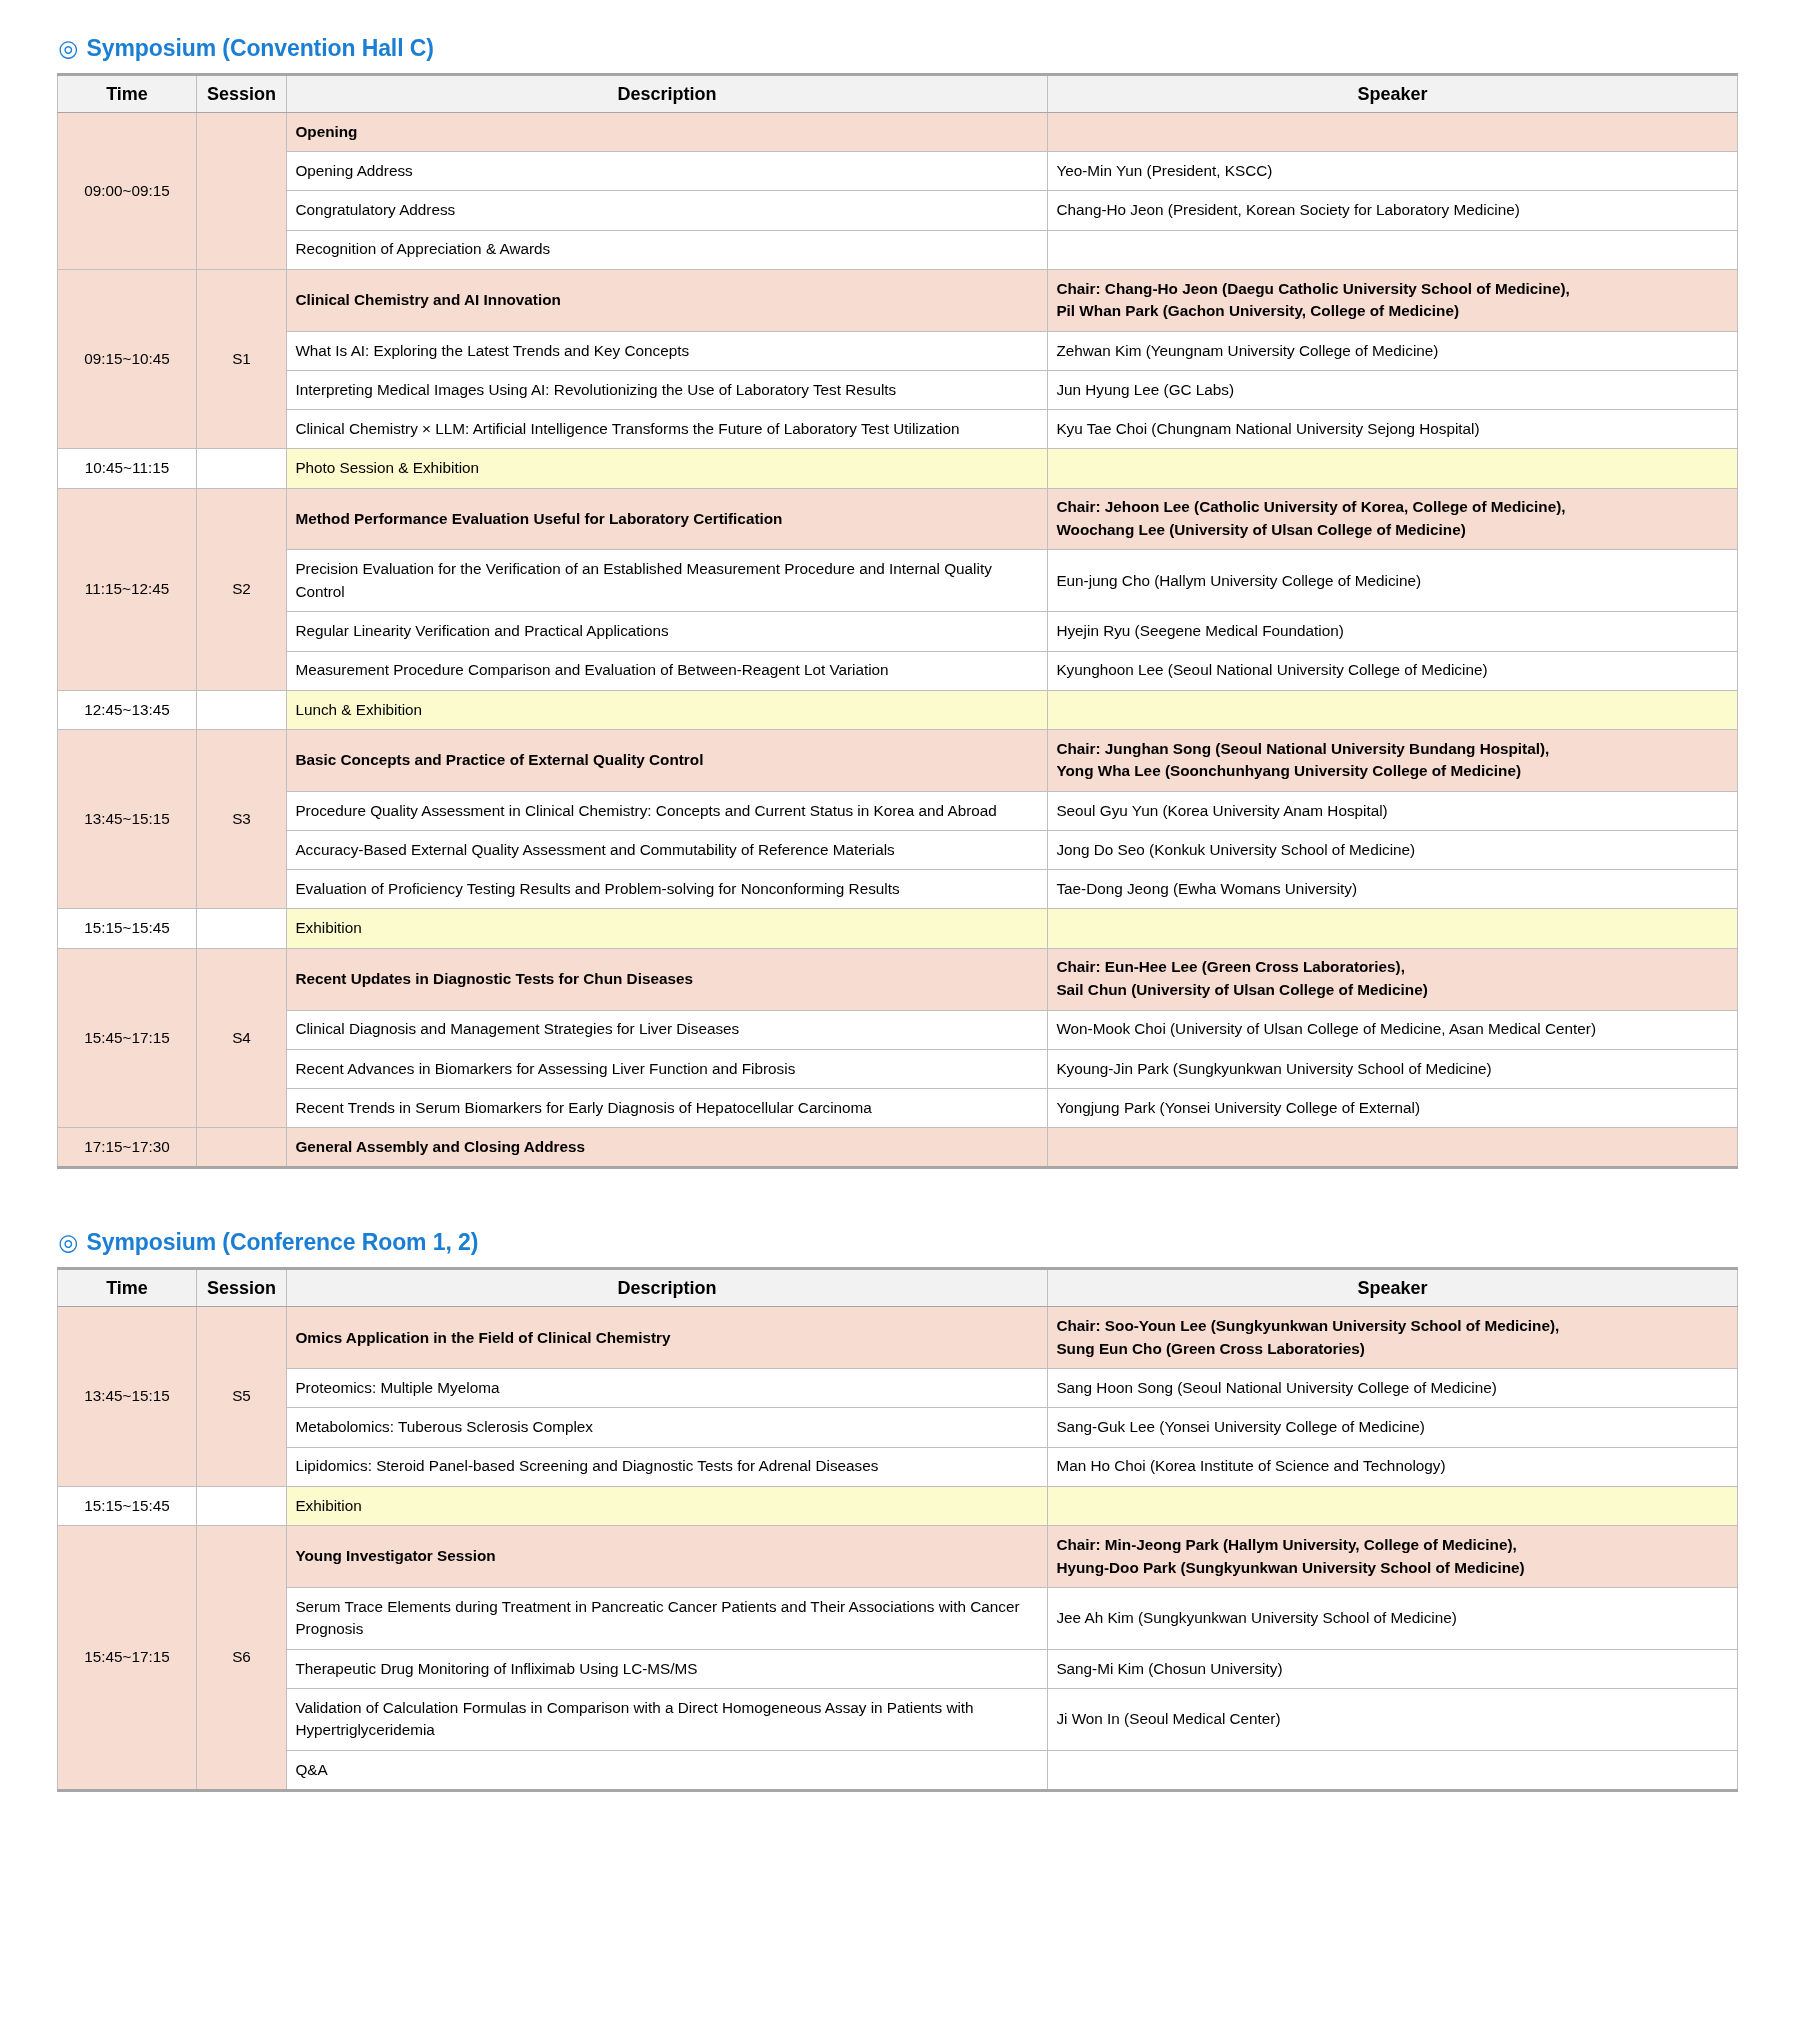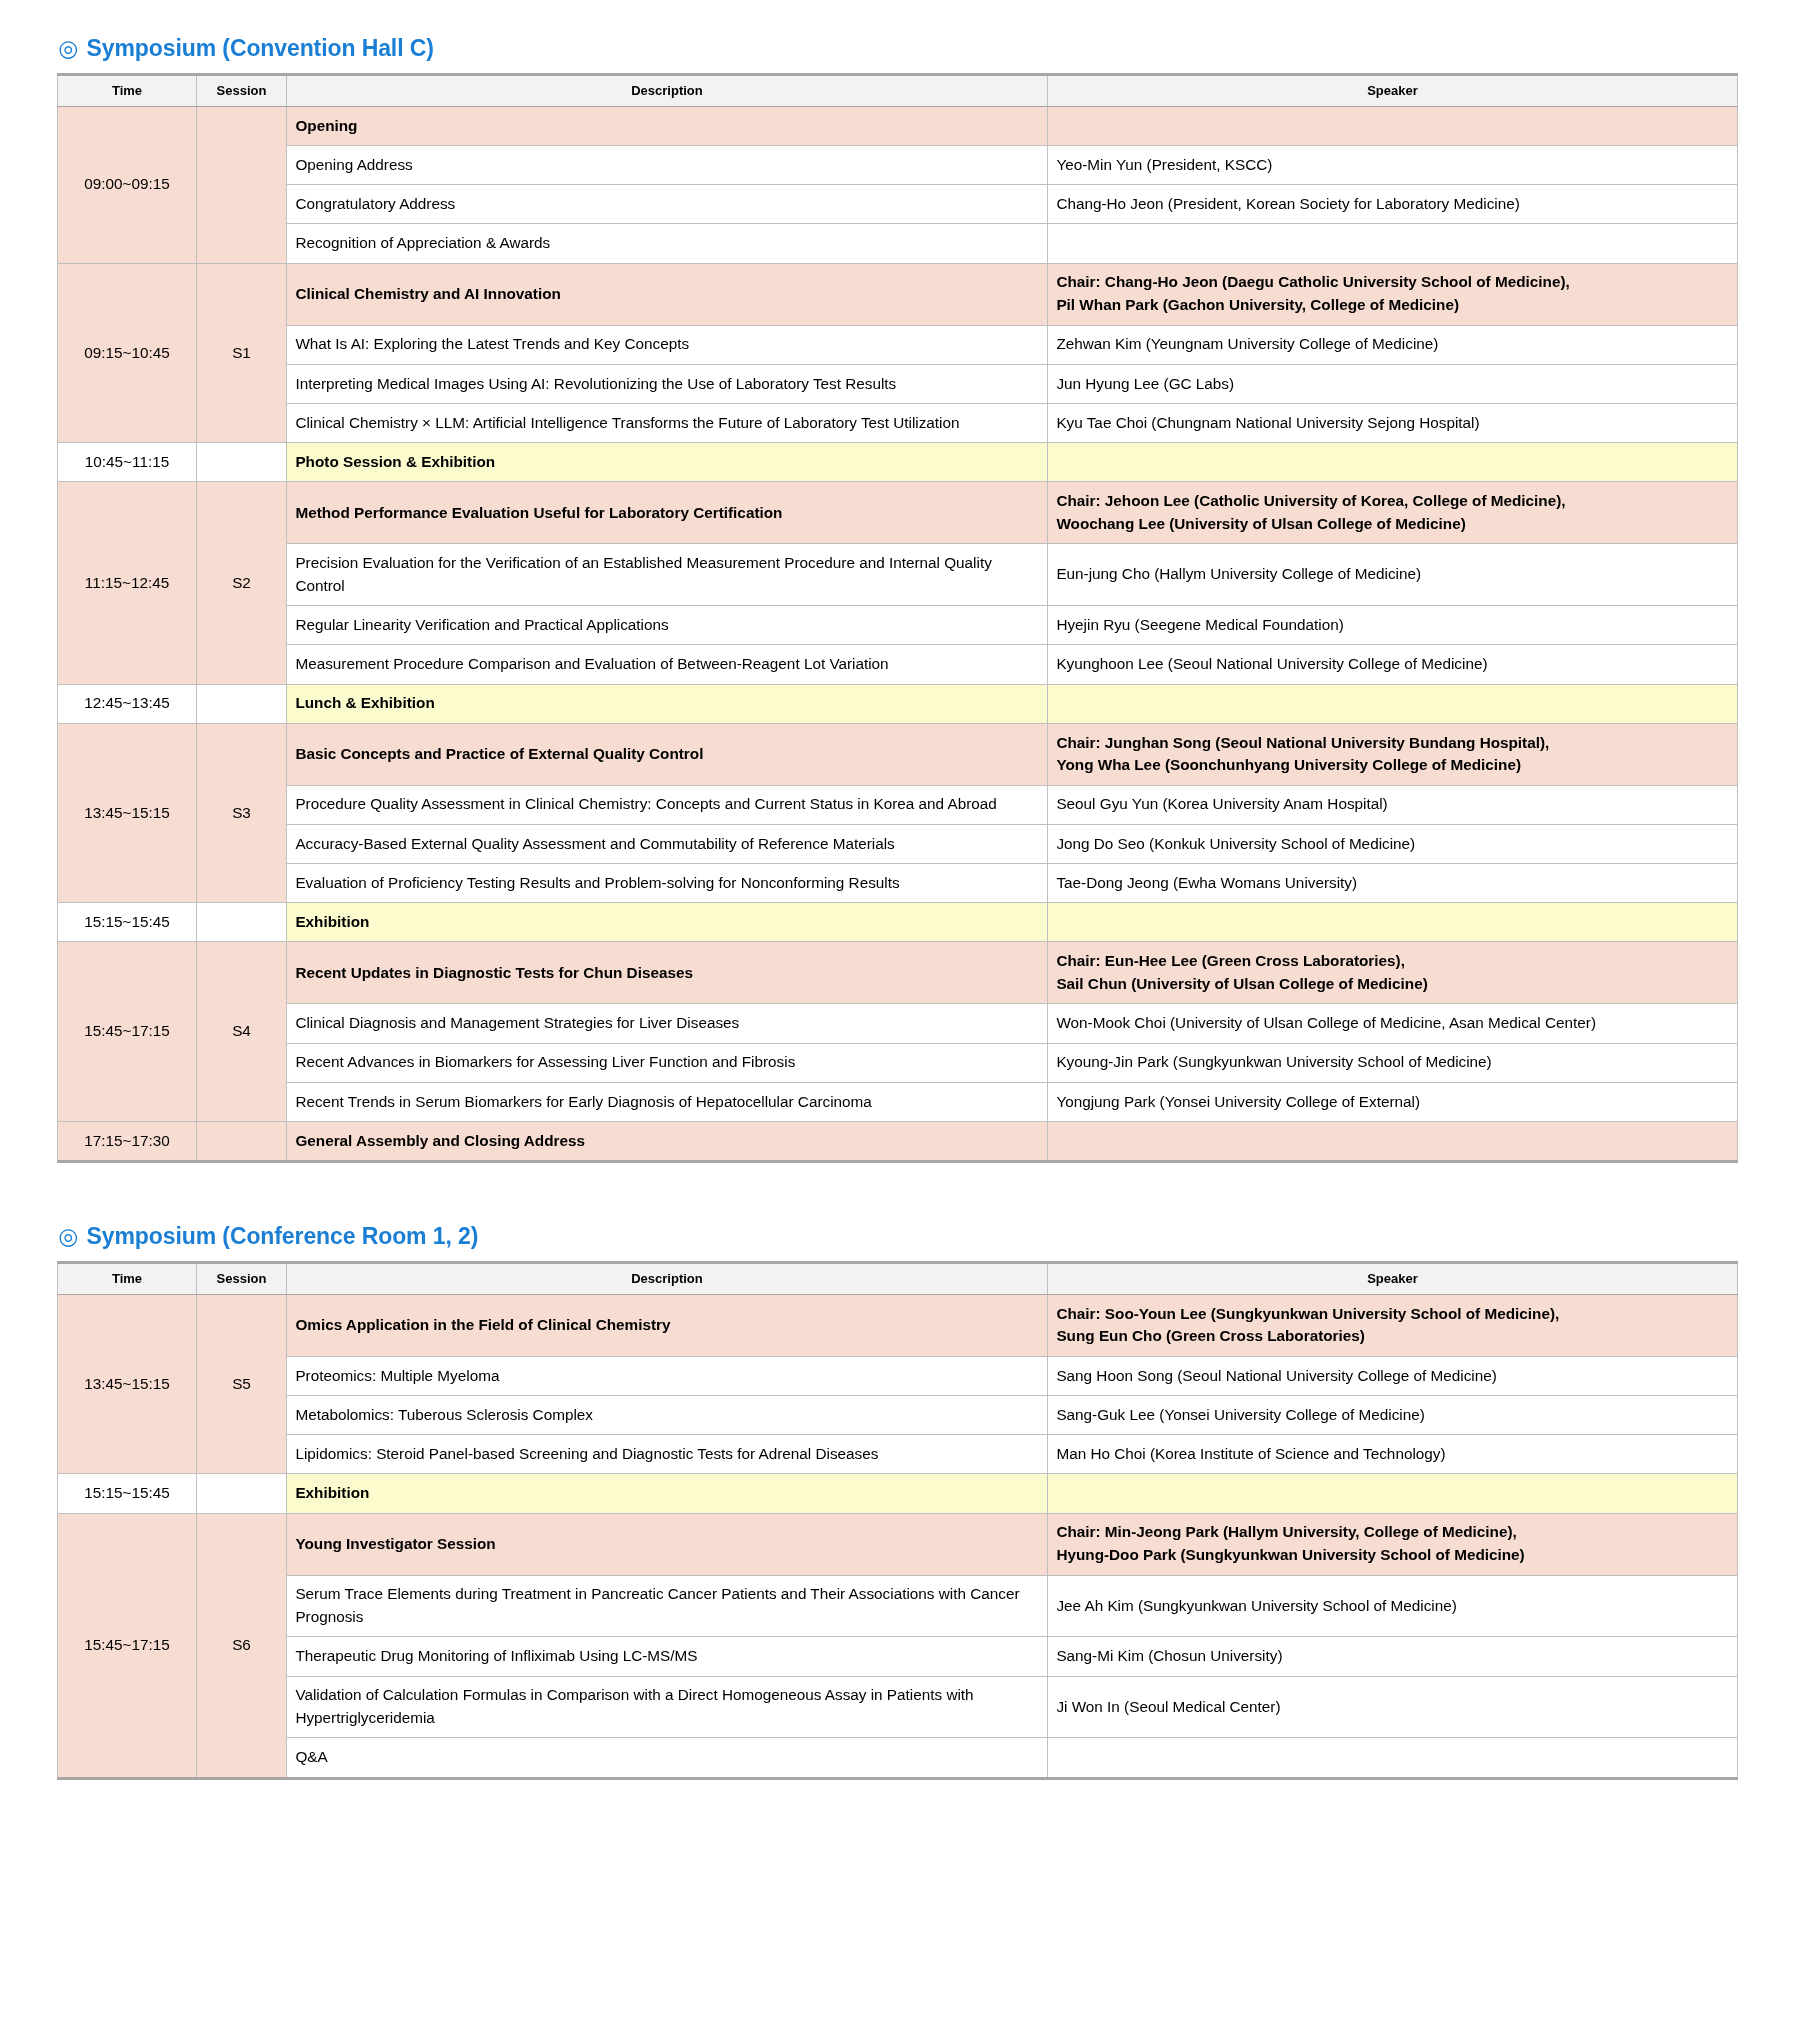--- a/index.html
+++ b/index.html
@@ -62,21 +62,21 @@
     line-height: 1.48;
     padding: 7.8px 8.4px;
     box-sizing: border-box;
     word-wrap: break-word;
   }
 
   table.schedule thead th {
     background: #f2f2f2;
     font-weight: bold;
     text-align: center;
-    font-size: 13px;
+    font-size: 18px;
     height: 32px;
     padding: 4.8px 6px;
     border-bottom: 1.8px solid #a6a6a6;
   }
 
   td.time, td.session {
     text-align: center;
     font-size: 15px;
     padding-left: 2.4px;
     padding-right: 2.4px;
@@ -89,21 +89,21 @@
   }
   tr.session-head td.desc,
   tr.session-head td.spk {
     font-weight: bold;
     margin-left: 26px;
   }
   tr.break td.desc,
   tr.break td.spk {
     background: #fbfbcd;
   }
-  tr.break td.desc { font-weight: bold; }
+  tr.break td.desc { font-weight: normal; }
 
   .spacer-between { height: 60px; }
 </style>
 </head>
 <body>
 
 <div class="page">
   <div id="sections-root">
       <div class="section-heading">
         <span class="heading-mark">◎</span>

